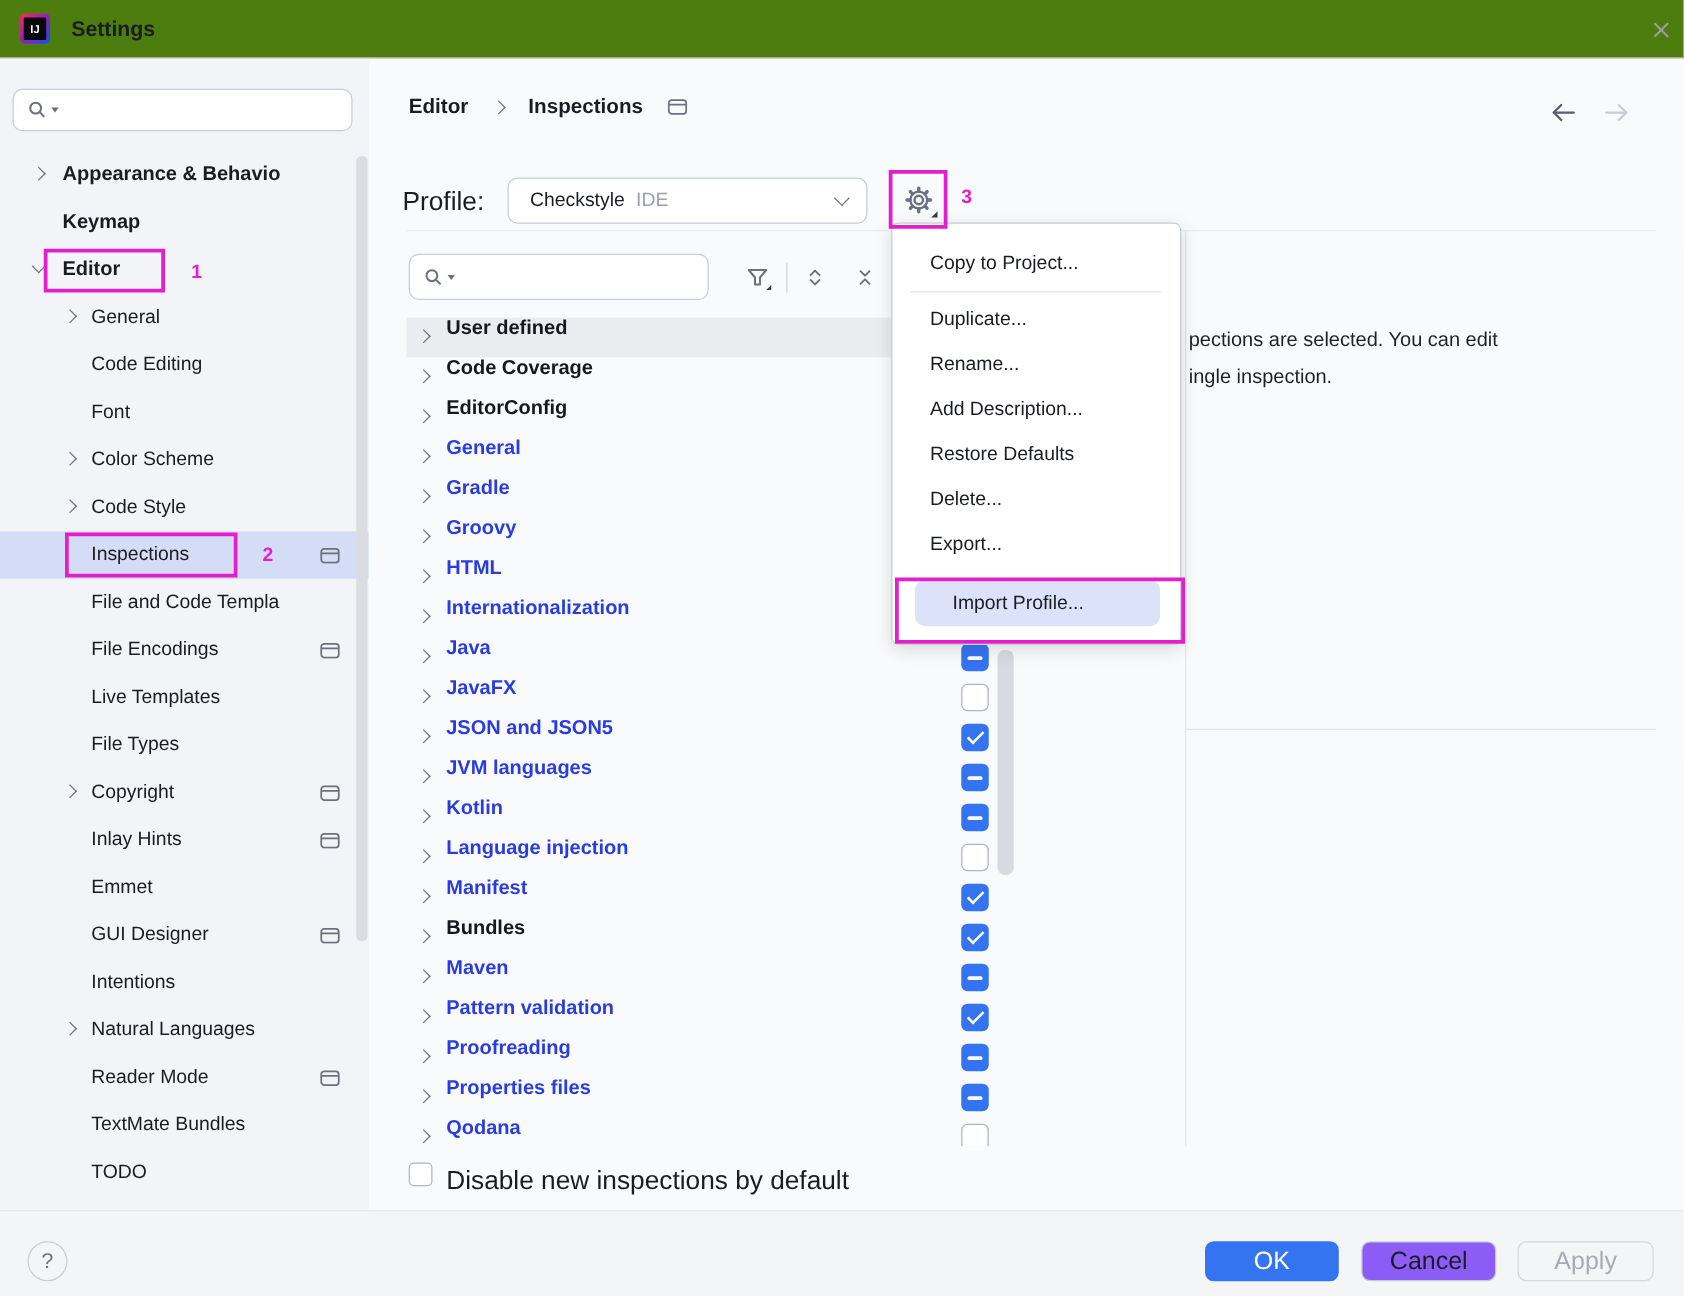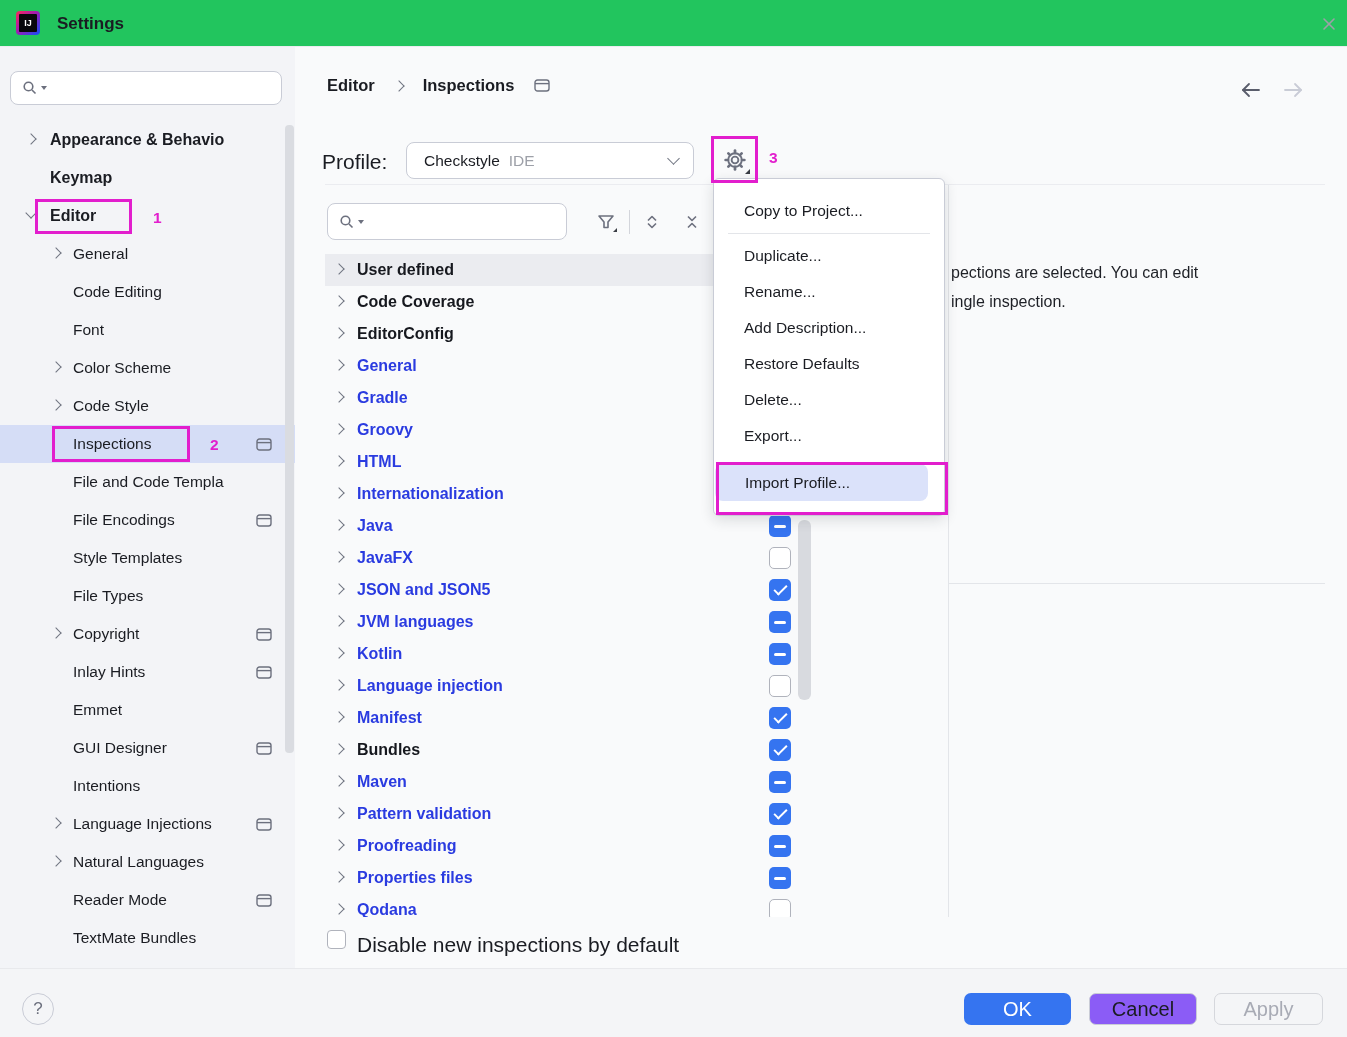--- a/index.html
+++ b/index.html
@@ -1,20 +1,20 @@
 <!DOCTYPE html>
 <html><head>
 <meta charset="utf-8">
 <style>
   html,body{margin:0;padding:0;}
   .stage{position:relative;width:1347px;height:1037px;background:#F9FAFB;
          font-family:"Liberation Sans",sans-serif;color:#1A1C22;overflow:hidden;}
 
   
-  .titlebar{position:absolute;left:0;top:0;width:1347px;height:47px;background:#22c55e;
+  .titlebar{position:absolute;left:0;top:0;width:1347px;height:47px;background:#4d7c0f;
             border-bottom:1px solid #EBECF0;box-sizing:border-box;}
   .logo{position:absolute;left:16px;top:11px;width:24px;height:24px;border-radius:4px;
         background:linear-gradient(135deg,#FE2857 0%,#A11BB3 45%,#0E50FA 100%);}
   .logo i{position:absolute;inset:3px;background:#08080c;border-radius:1px;}
   .logo span{position:absolute;inset:0;display:flex;align-items:center;justify-content:center;
              color:#fff;font-size:9px;font-weight:700;font-style:normal;z-index:1;}
   .wintitle{position:absolute;left:57px;top:0;height:47px;display:flex;align-items:center;
             font-size:17px;font-weight:600;}
   .closebtn{position:absolute;left:1320px;top:15px;width:18px;height:18px;display:flex;
             align-items:center;justify-content:center;cursor:pointer;}
@@ -71,21 +71,21 @@
              align-items:center;padding-left:11px;gap:3px;}
   .inssearch input{border:none;outline:none;flex:1;height:24px;font-size:14px;background:transparent;}
   .toolico{position:absolute;width:28px;height:28px;display:flex;align-items:center;
            justify-content:center;cursor:pointer;}
   .toolico .caret{position:absolute;right:3px;bottom:4px;width:0;height:0;
                   border-left:4px solid transparent;border-bottom:4px solid #3a3d45;}
   .vsep{position:absolute;left:629px;top:210px;width:1px;height:24px;background:#D3D5DB;}
 
   
   .instree{position:absolute;left:325px;top:254px;width:487px;height:663px;overflow:hidden;z-index:1;}
-  .trow{position:relative;height:32px;display:flex;align-items:center;padding-left:32px;
+  .trow{position:relative;height:32px;display:flex;padding-left:32px;
         font-size:16px;font-weight:600;box-sizing:border-box;cursor:pointer;}
   .trow.sel{background:#EBECF0;}
   .trow.blue .tlbl{color:#2A3BE0;}
   .trow.black .tlbl{color:#16181E;}
   .trow .chev{position:absolute;left:10px;top:50%;margin-top:-5px;width:7px;height:7px;
               border-right:1.7px solid #6F7480;border-bottom:1.7px solid #6F7480;transform:rotate(-45deg);}
   .cb{position:absolute;left:444px;top:5px;width:22px;height:22px;border-radius:5px;box-sizing:border-box;
       display:flex;align-items:center;justify-content:center;}
   .trow.cb-off .cb{background:#fff;border:1.6px solid #B0B3BC;}
   .trow.cb-on .cb,.trow.cb-dash .cb{background:#3574F0;}
@@ -103,21 +103,21 @@
   .vline{position:absolute;left:948px;top:185px;width:1px;height:732px;background:#E3E5E9;}
   .hline2{position:absolute;left:948px;top:583px;width:377px;height:1px;background:#E3E5E9;}
   .desc{position:absolute;left:951px;top:258px;font-size:16px;line-height:29px;color:#1E2026;z-index:2;}
 
   
   .pmenu{position:absolute;left:713px;top:178px;width:232px;background:#fff;border:1px solid #C9CCD6;
          border-radius:6px;box-sizing:border-box;padding:14px 0;z-index:20;
          box-shadow:0 4px 14px rgba(30,32,40,.14);}
   .mitem{height:36px;display:flex;align-items:center;padding-left:30px;font-size:15.5px;cursor:pointer;}
   .mitem.sep{height:1px;background:#E3E5E9;margin:4px 14px;padding:0;cursor:default;}
-  .mitem.hl{background:#DBE2FA;border-radius:8px;margin:10px 16px 0 1px;height:37px;}
+  .mitem.hl{background:#DBE2FA;border-radius:8px;margin:10px 16px 0 18px;height:37px;}
 
   
   .footer{position:absolute;left:0;top:968px;width:1347px;height:69px;background:#F4F5F7;
           border-top:1px solid #E8E9EC;box-sizing:border-box;}
   .helpbtn{position:absolute;left:22px;top:24px;width:32px;height:32px;border:1px solid #C9CCD6;
            border-radius:50%;box-sizing:border-box;display:flex;align-items:center;justify-content:center;
            color:#6C707E;font-size:17px;cursor:pointer;background:transparent;}
   .btn{position:absolute;top:24px;height:32px;border-radius:7px;box-sizing:border-box;font-size:20px;
        display:flex;align-items:center;justify-content:center;cursor:pointer;}
   .btn.ok{left:964px;width:107px;background:#3574F0;color:#fff;}
@@ -231,21 +231,21 @@
           <span class="winicon">
             <svg width="16" height="13" viewBox="0 0 16 13" fill="none" stroke="#6C707E" stroke-width="1.4">
               <rect x="1" y="1" width="14" height="11" rx="2.5"></rect>
               <line x1="1" y1="4.6" x2="15" y2="4.6"></line>
             </svg>
           </span>
         </div>
 
         <div class="srow lvl1">
 
-          <span class="slbl">Style Templates</span>
+          <span class="slbl">Live Templates</span>
 
         </div>
 
         <div class="srow lvl1">
 
           <span class="slbl">File Types</span>
 
         </div>
 
         <div class="srow lvl1 chev-right icon">
@@ -286,30 +286,20 @@
             </svg>
           </span>
         </div>
 
         <div class="srow lvl1">
 
           <span class="slbl">Intentions</span>
 
         </div>
 
-        <div class="srow lvl1 chev-right icon">
-          <span class="chev"></span>
-          <span class="slbl">Language Injections</span>
-          <span class="winicon">
-            <svg width="16" height="13" viewBox="0 0 16 13" fill="none" stroke="#6C707E" stroke-width="1.4">
-              <rect x="1" y="1" width="14" height="11" rx="2.5"></rect>
-              <line x1="1" y1="4.6" x2="15" y2="4.6"></line>
-            </svg>
-          </span>
-        </div>
 
         <div class="srow lvl1 chev-right">
           <span class="chev"></span>
           <span class="slbl">Natural Languages</span>
 
         </div>
 
         <div class="srow lvl1 icon">
 
           <span class="slbl">Reader Mode</span>

